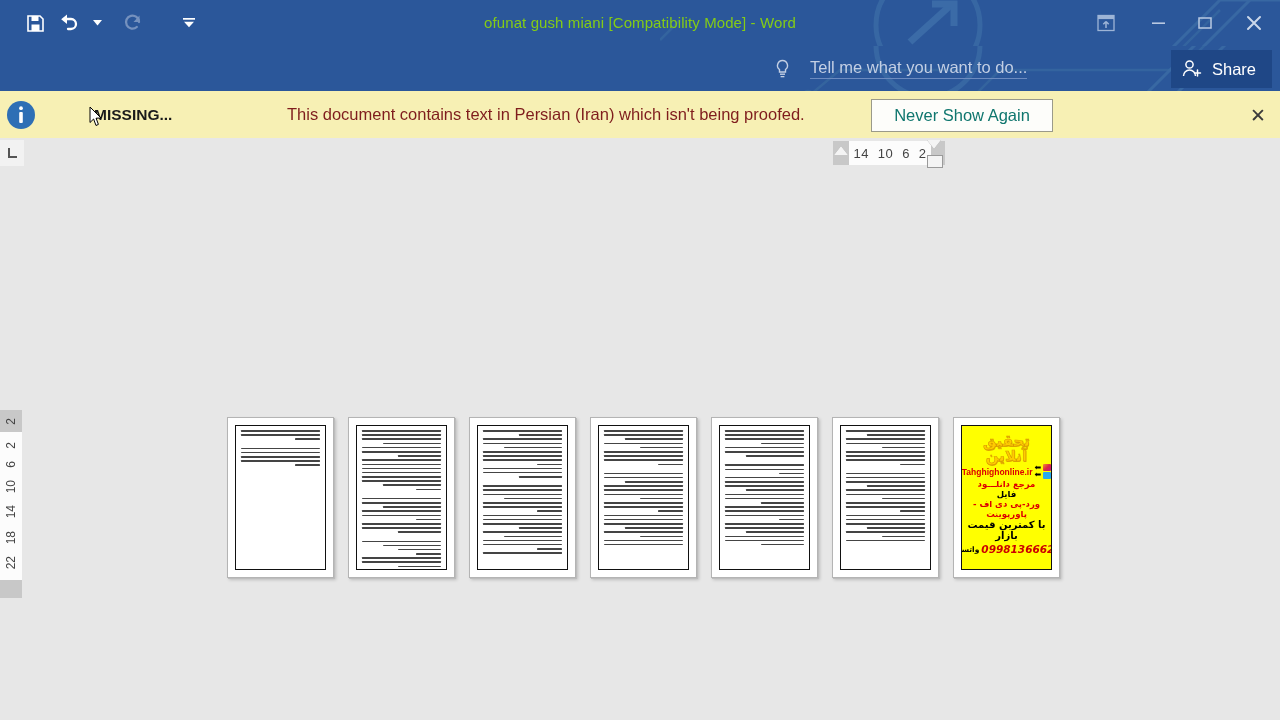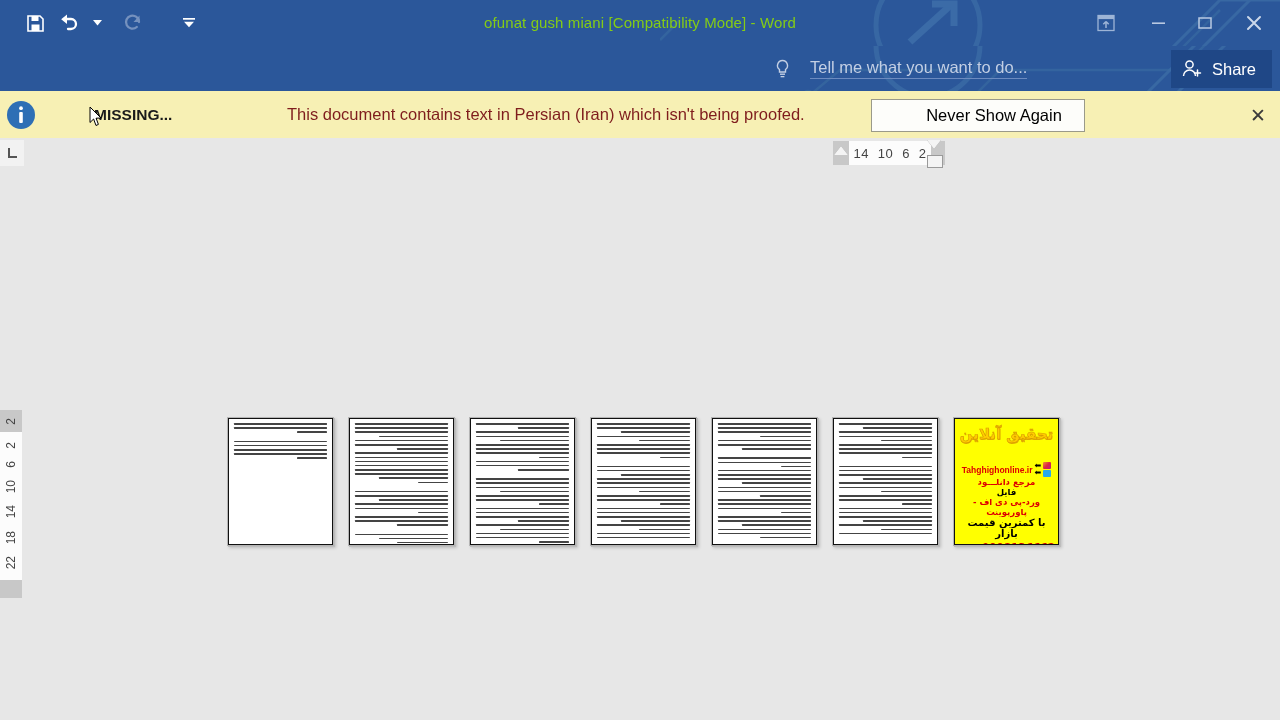--- a/index.html
+++ b/index.html
@@ -173,26 +173,25 @@
     color: #7f1d1d;
     white-space: nowrap;
   }
   .never-btn {
     position: absolute;
     left: 871px; top: 99px;
     width: 180px; height: 31px;
     background: #fdfdfa;
     border: 1px solid #9a9a8a;
     font-size: 16.5px;
-    color: #000000;
+    color: #0f766e;
     display: flex;
     align-items: center;
     justify-content: center;
     cursor: pointer;
-    padding-left: 32px;
   }
   .notify-close {
     position: absolute;
     right: 10px; top: 103px;
     width: 24px; height: 24px;
     display: flex; align-items: center; justify-content: center;
     cursor: pointer;
     color: #3a3a3a;
     font-size: 19px;
     line-height: 1;
@@ -307,26 +306,26 @@
 
   
   .pages {
     position: absolute;
     left: 227px; top: 417px;
     display: flex;
     gap: 14px;
   }
   .page {
     width: 107px;
-    height: 129px;
+    height: 161px;
     background: #ffffff;
     border: 1px solid #b4b4b4;
     box-shadow: 1px 1px 0 #bdbdbd, 2px 2px 3px rgba(0,0,0,0.18);
     box-sizing: border-box;
-    padding: 0;
+    padding: 7px;
     position: relative;
   }
   .page-inner {
     width: 100%;
     height: 100%;
     border: 1.5px solid #111;
     box-sizing: border-box;
     overflow: hidden;
     position: relative;
     background: #fff;
@@ -370,21 +369,21 @@
     letter-spacing: -0.5px;
     line-height: 1.0;
     text-align: center;
     font-family: "DejaVu Sans", sans-serif;
     text-shadow: 0.5px 0.5px 0 #e0a800;
   }
   .ad-url-row {
     display: flex;
     align-items: center;
     gap: 2px;
-    margin-top: 20px;
+    margin-top: 0;
   }
   .ad-url {
     font-size: 8.5px;
     color: #dd0000;
     font-weight: bold;
     font-family: "Liberation Sans", sans-serif;
   }
   .ad-arrows { display: flex; flex-direction: column; gap: 1px; }
   .ad-arrow { font-size: 8px; color: #000; line-height: 0.8; }
   .ad-badges { display: flex; flex-direction: column; gap: 1px; }

